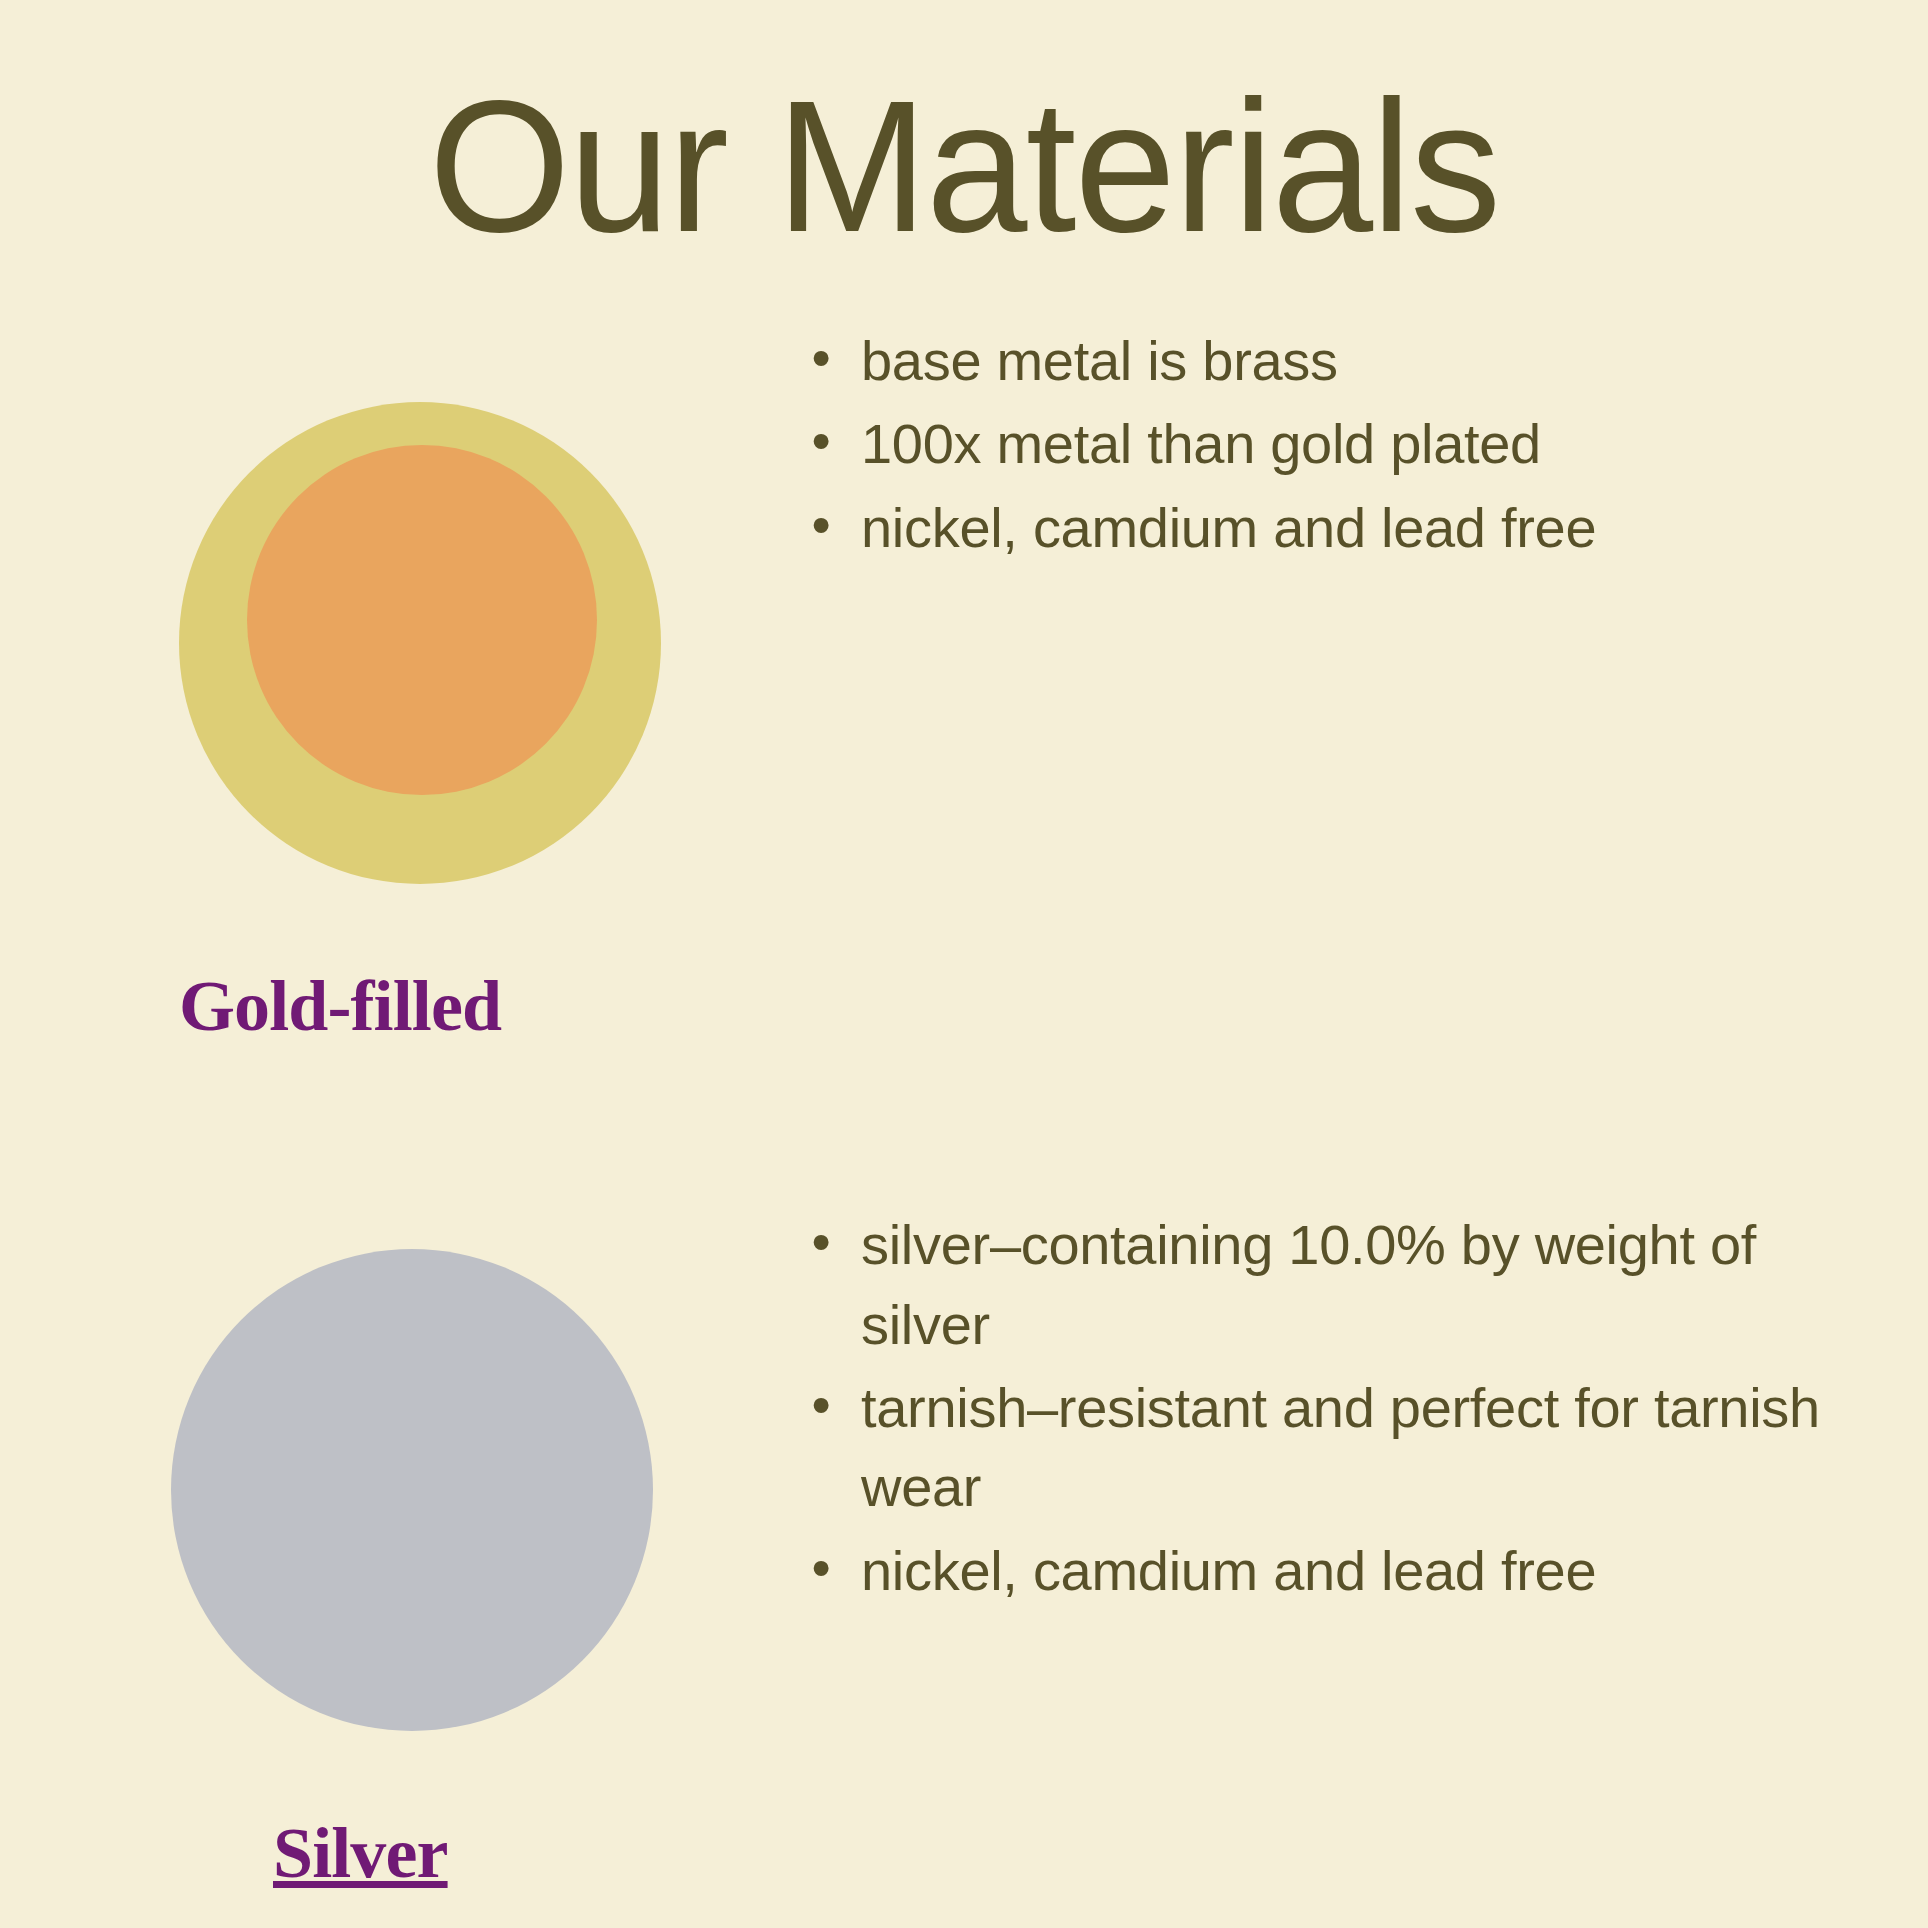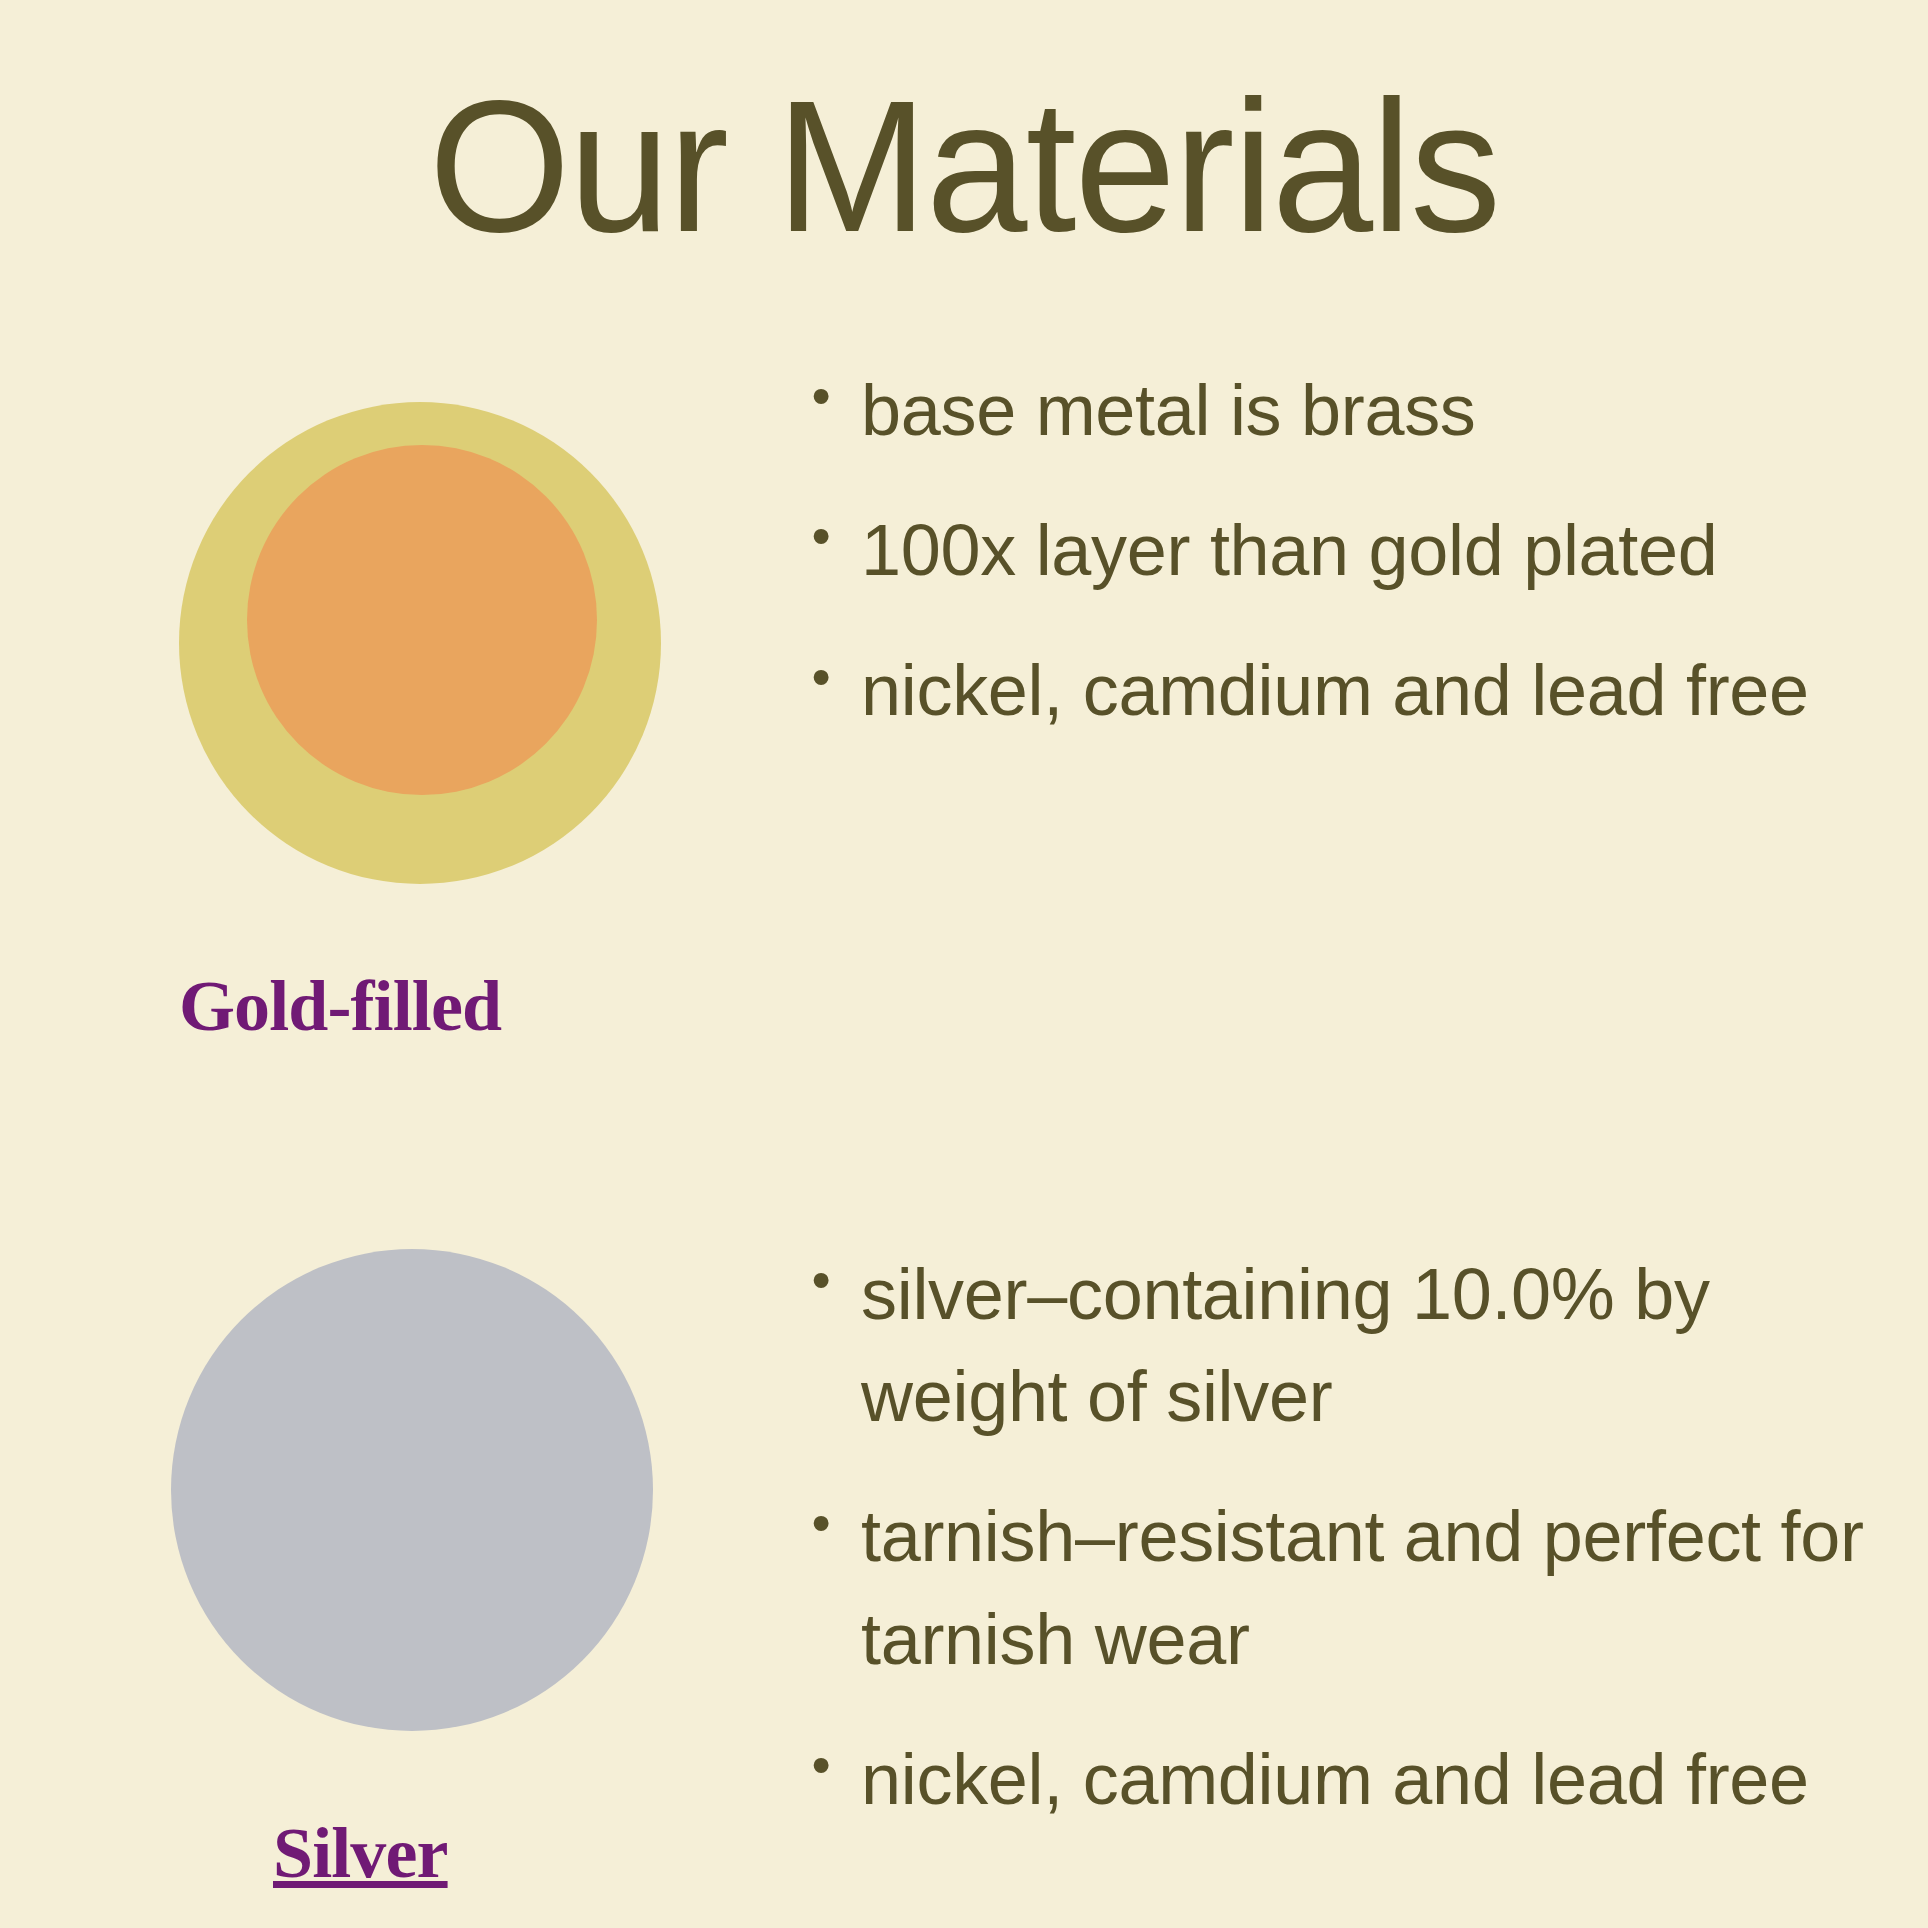--- a/index.html
+++ b/index.html
@@ -121,27 +121,26 @@
     left: 806px;
     top: 0;
     width: 1083px;
     margin: 0;
     padding: 0;
     list-style: none;
   }
   .bullets li {
     position: relative;
     padding-left: 55px;
-    font-size: 72px;
+    font-size: 56px;
     font-weight: 300;
     line-height: 1.42;
     color: #585129;
     margin-bottom: 3.8px;
     letter-spacing: -0.3px;
-    margin-top: 38px;
   }
   .bullets li::before {
     content: "\2022";
     position: absolute;
     left: 5.6px;
     top: -1.9px;
     font-size: 55px;
     line-height: 1.42;
     color: #585129;
   }
@@ -160,21 +159,21 @@
     <div class="swatch-col">
       <div class="swatch-gold">
         <div class="circle-outer-gold"></div>
         <div class="circle-inner-gold"></div>
       </div>
       <div class="material-name name-gold">Gold-filled</div>
     </div>
 
     <ul class="bullets bullets-gold">
       <li>base metal is brass</li>
-      <li>100x layer than gold plated</li>
+      <li>100x metal than gold plated</li>
       <li>nickel, camdium and lead free</li>
     </ul>
 
   </div>
 
   <div class="section section-silver">
 
     <div class="swatch-col">
       <div class="swatch-silver">
         <div class="circle-silver"></div>

